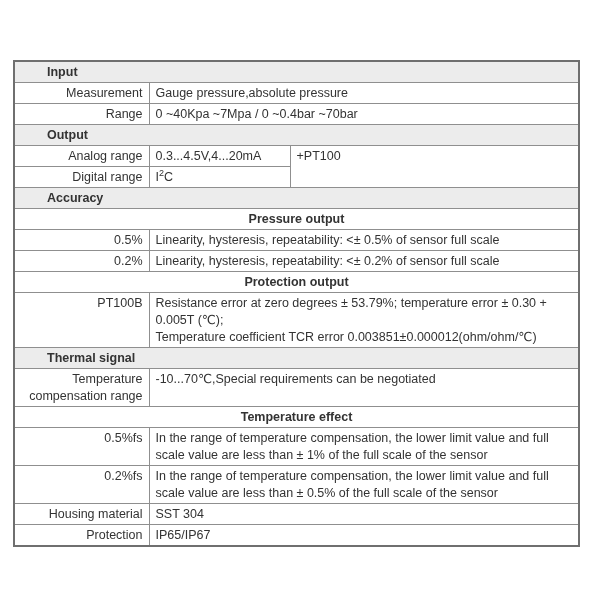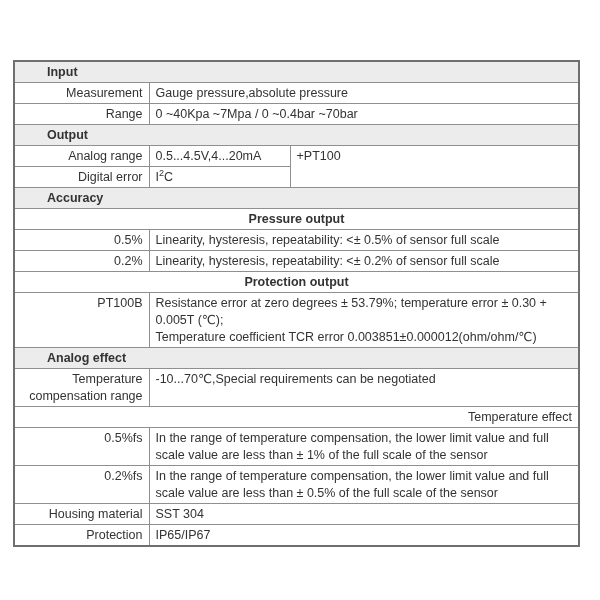--- a/index.html
+++ b/index.html
@@ -41,21 +41,21 @@
     font-weight: bold;
     text-align: left;
     padding-left: 32px;
   }
   td.lbl { text-align: right; }
   td.val { text-align: left; border-radius: 7px; }
   td.subhead {
     text-align: center;
     font-weight: bold;
   }
-  td.span-plain { text-align: right; font-weight: normal; }
+  td.span-plain { text-align: center; font-weight: bold; }
   sup { font-size: 9px; line-height: 0; }
 </style>
 </head>
 <body>
 
 <div class="page">
   <table class="spec-table">
     <colgroup>
         <col class="c1">
         <col class="c2">
@@ -73,25 +73,25 @@
       <tr>
         <td class="lbl">Range</td>
         <td colspan="2" class="val">0 ~40Kpa ~7Mpa  /  0 ~0.4bar ~70bar</td>
       </tr>
 
       <tr>
         <td colspan="3" class="sec">Output</td>
       </tr>
       <tr>
         <td class="lbl">Analog range</td>
-        <td class="val">0.5...4.5V,4...20mA</td>
+        <td class="val">0.3...4.5V,4...20mA</td>
         <td class="val" rowspan="2">+PT100</td>
       </tr>
       <tr>
-        <td class="lbl">Digital error</td>
+        <td class="lbl">Digital range</td>
         <td class="val"><span>I</span><sup>2</sup><span>C</span></td>
       </tr>
 
       <tr>
         <td colspan="3" class="sec">Accuracy</td>
       </tr>
       <tr>
         <td colspan="3" class="subhead">Pressure output</td>
       </tr>
       <tr>
@@ -105,21 +105,21 @@
       <tr>
         <td colspan="3" class="subhead">Protection output</td>
       </tr>
       <tr>
         <td class="lbl">PT100B</td>
         <td colspan="2" class="val">Resistance error at zero degrees ± 53.79%; temperature error ± 0.30 + 0.005T (℃);
 Temperature coefficient TCR error 0.003851±0.000012(ohm/ohm/℃)</td>
       </tr>
 
       <tr>
-        <td colspan="3" class="sec">Analog effect</td>
+        <td colspan="3" class="sec">Thermal signal</td>
       </tr>
       <tr>
         <td class="lbl">Temperature
 compensation range</td>
         <td colspan="2" class="val">-10...70℃,Special requirements can be negotiated</td>
       </tr>
       <tr>
         <td colspan="3" class="span-plain">Temperature effect</td>
       </tr>
       <tr>

